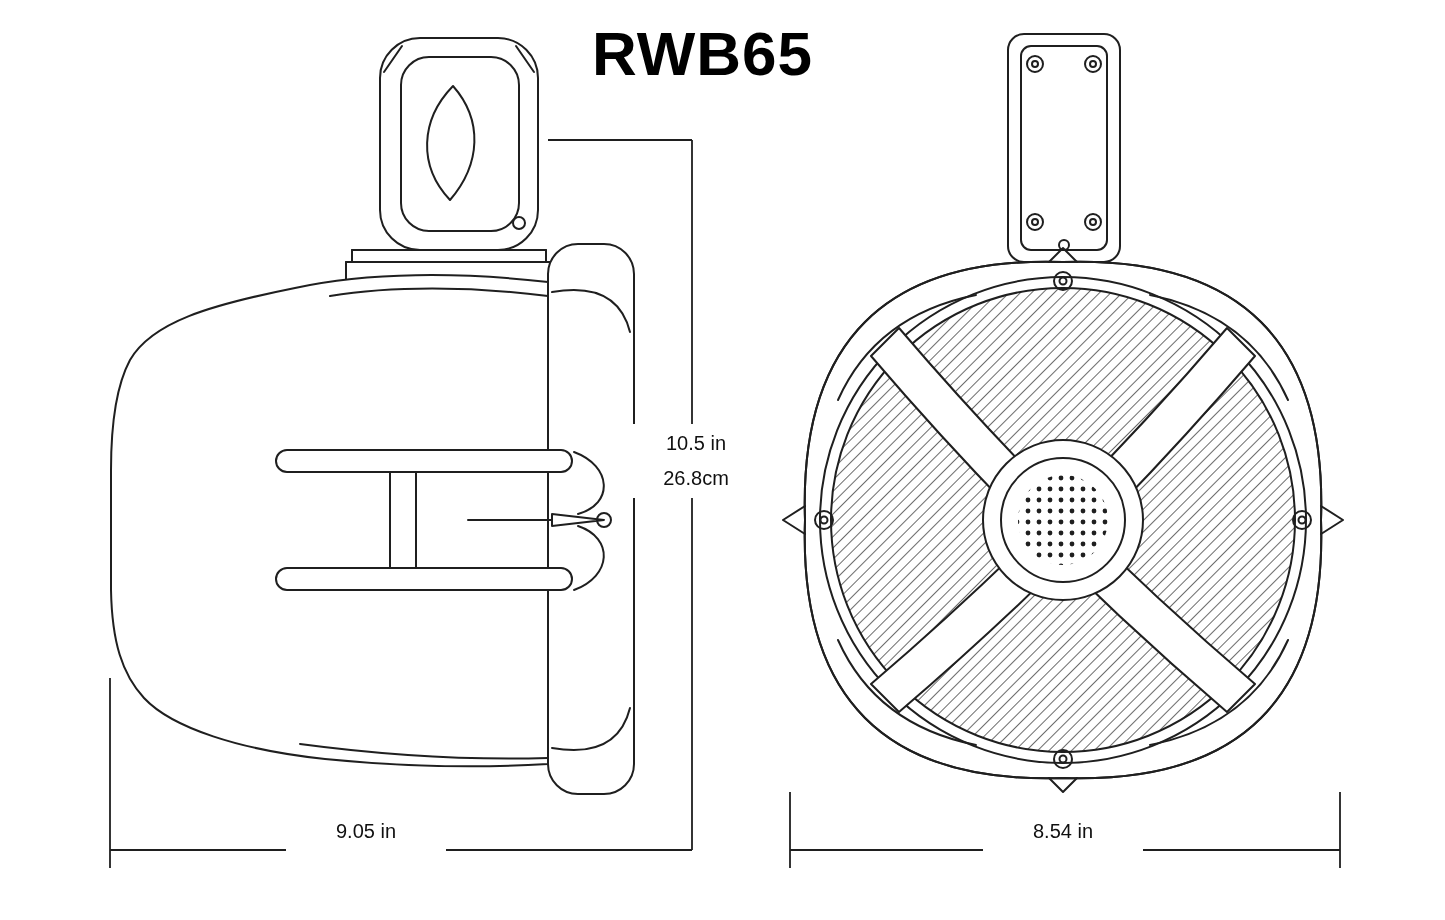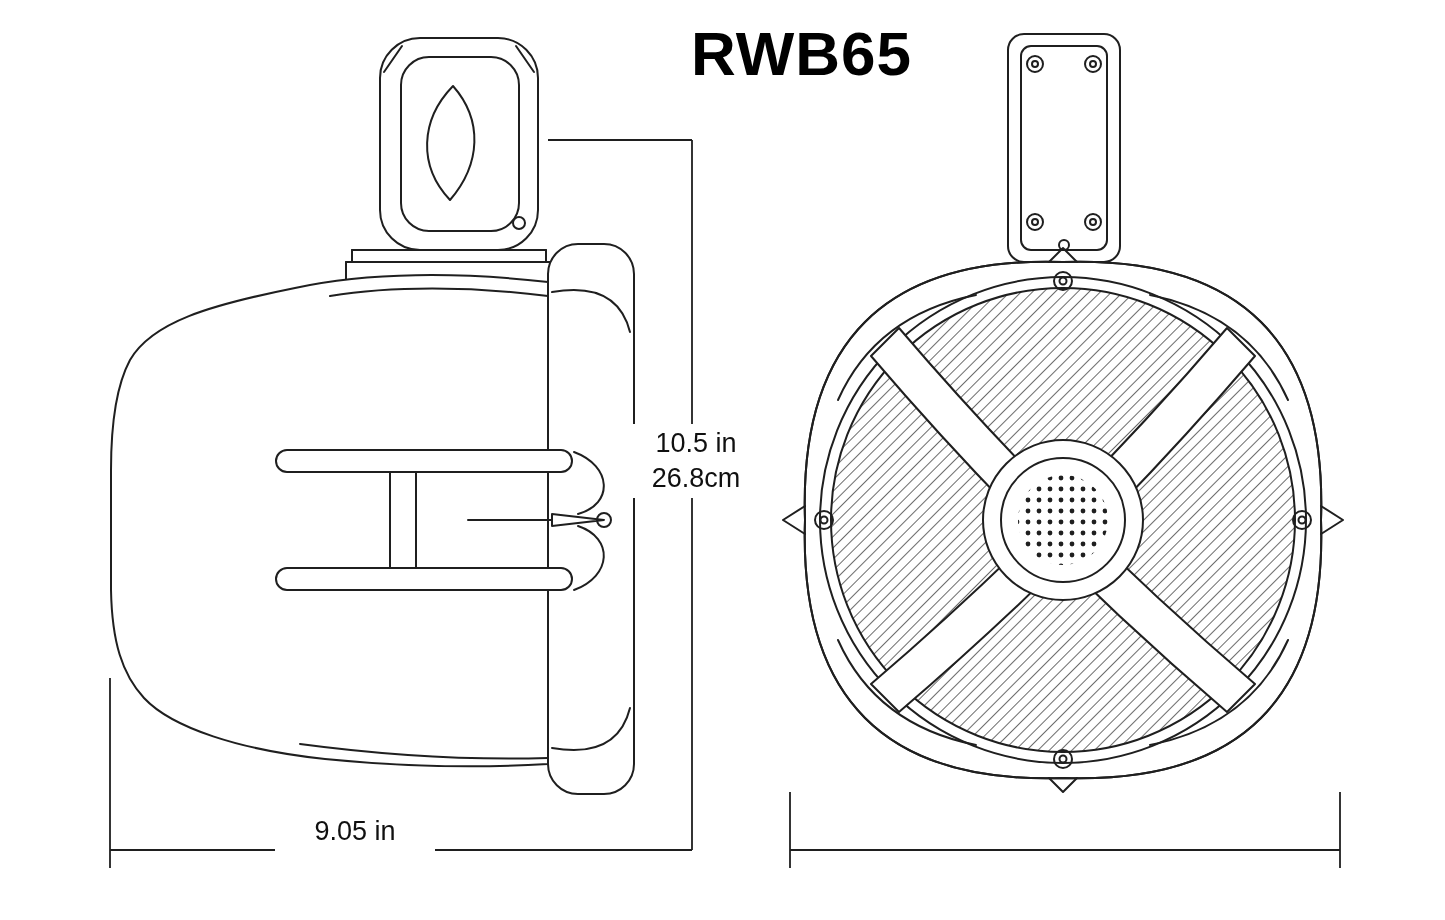--- a/index.html
+++ b/index.html
@@ -3,30 +3,30 @@
 <meta charset="utf-8">
 <style>
   html,body { margin:0; padding:0; background:#ffffff; }
   .page {
     position:relative; width:1445px; height:920px; background:#ffffff;
     font-family:"Liberation Sans", sans-serif; overflow:hidden;
   }
   .drawing-svg { position:absolute; left:0; top:0; width:1445px; height:920px; }
   .title {
     position:absolute; left:592px; top:18px; width:320px;
-    text-align:right; font-size:62px; font-weight:bold; color:#000;
+    text-align:left; font-size:62px; font-weight:bold; color:#000;
     letter-spacing:1px;
   }
   .dim-label {
     position:absolute; background:#ffffff; text-align:center; color:#101010;
-    font-size:27px; line-height:35px; padding:2px 0;
+    font-size:20px; line-height:35px; padding:2px 0;
   }
   .dim-label span { display:block; }
   #height-label  { left:632px; top:424px; width:128px; }
-  #width-label   { left:275px; top:812px; width:160px; }
+  #width-label   { left:286px; top:812px; width:160px; }
   #dia-label     { left:983px; top:812px; width:160px; }
 </style>
 </head>
 <body>
 
 <div class="page">
 
   <svg class="drawing-svg" viewBox="0 0 1445 920" xmlns="http://www.w3.org/2000/svg">
     <defs>
       <pattern id="hatch" width="8" height="8" patternUnits="userSpaceOnUse" patternTransform="rotate(45)">
@@ -157,15 +157,16 @@
   <div class="dim-label" id="height-label">
     <span>10.5 in</span>
     <span>26.8cm</span>
   </div>
 
   <div class="dim-label" id="width-label">
     <span>9.05 in</span>
   </div>
 
   <div class="dim-label" id="dia-label">
+    <span>8.54 in</span>
   </div>
 
 </div>
 
 </body></html>

